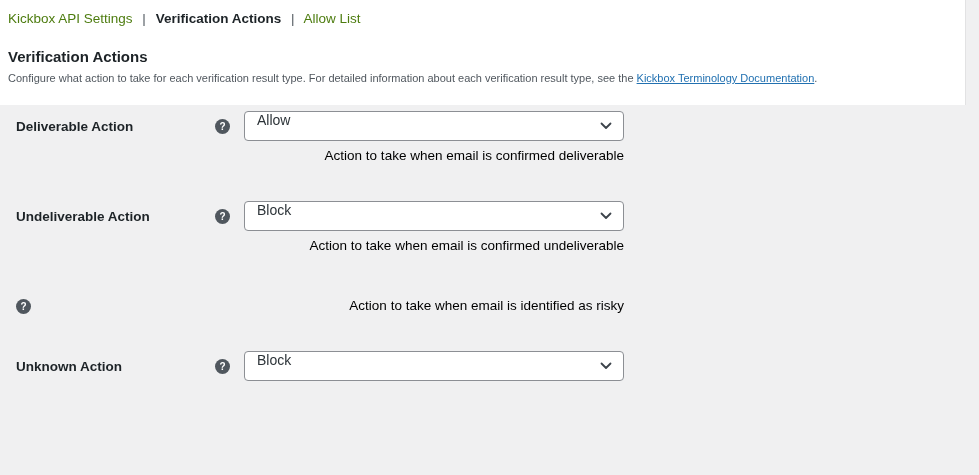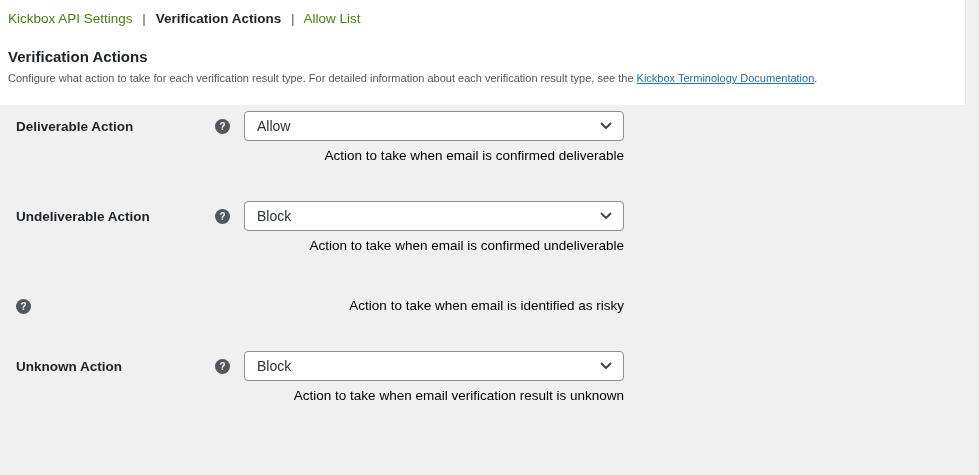--- a/index.html
+++ b/index.html
@@ -89,21 +89,20 @@
     line-height: 1;
     cursor: pointer;
   }
   .select-box {
     position: relative;
     height: 30px;
     background: #ffffff;
     border: 1px solid #8c8f94;
     border-radius: 4px;
     display: flex;
-    align-items: center;
     padding: 0 32px 0 12px;
     font-size: 14px;
     color: #2c3338;
     cursor: pointer;
   }
   .select-value {
     flex: 1;
     overflow: hidden;
     white-space: nowrap;
   }
@@ -175,16 +174,15 @@
 
   <div class="form-row">
     <div class="row-label">Unknown Action</div>
     <div class="help-icon">?</div>
     <div class="select-box">
       <span class="select-value">Block</span>
       <svg class="chevron" viewBox="0 0 12 8">
           <polyline points="1.5,1.5 6,6 10.5,1.5" fill="none" stroke="#3c434a" stroke-width="1.8" stroke-linecap="round" stroke-linejoin="round"></polyline>
         </svg>
     </div>
-    <div class="field-desc">Action to take when email verification result is unknown</div>
   </div>
 
 </div>
 
 </body></html>

